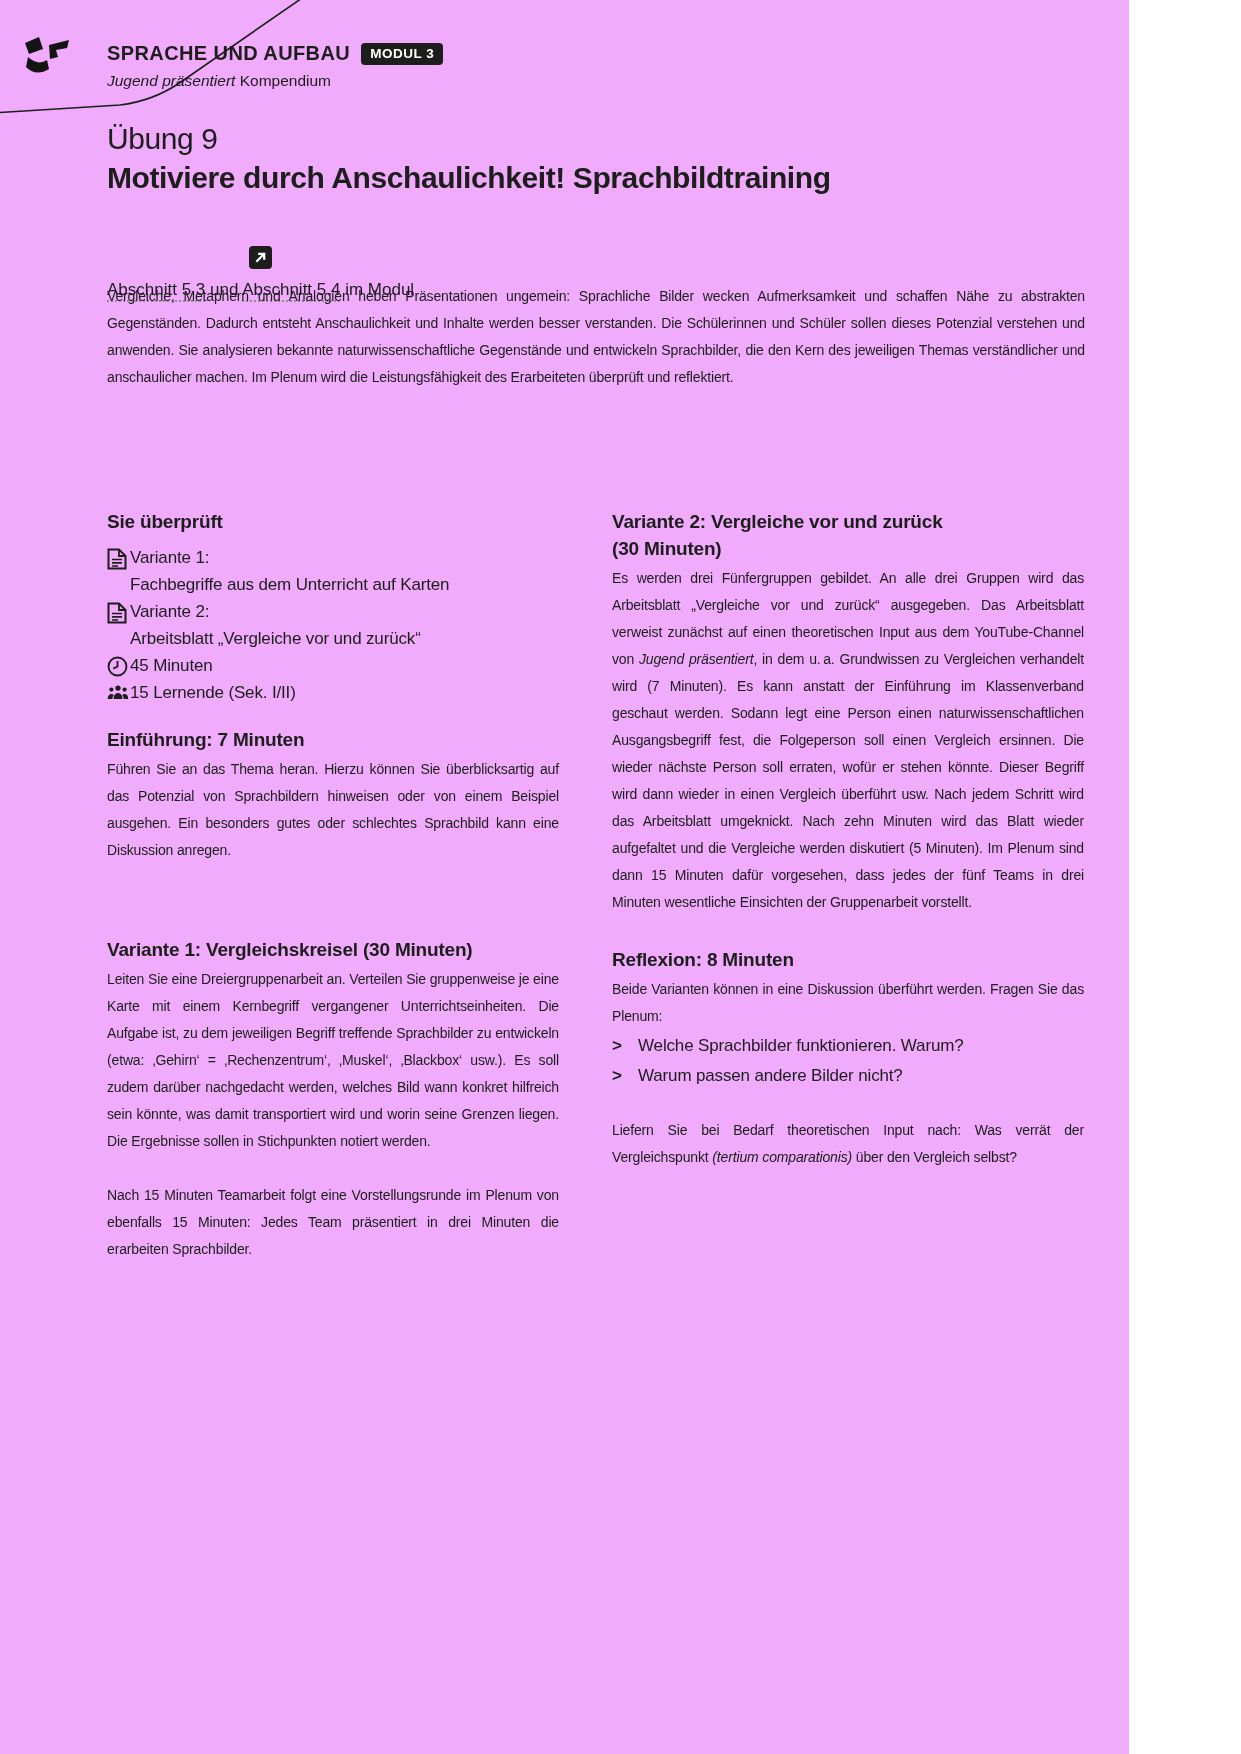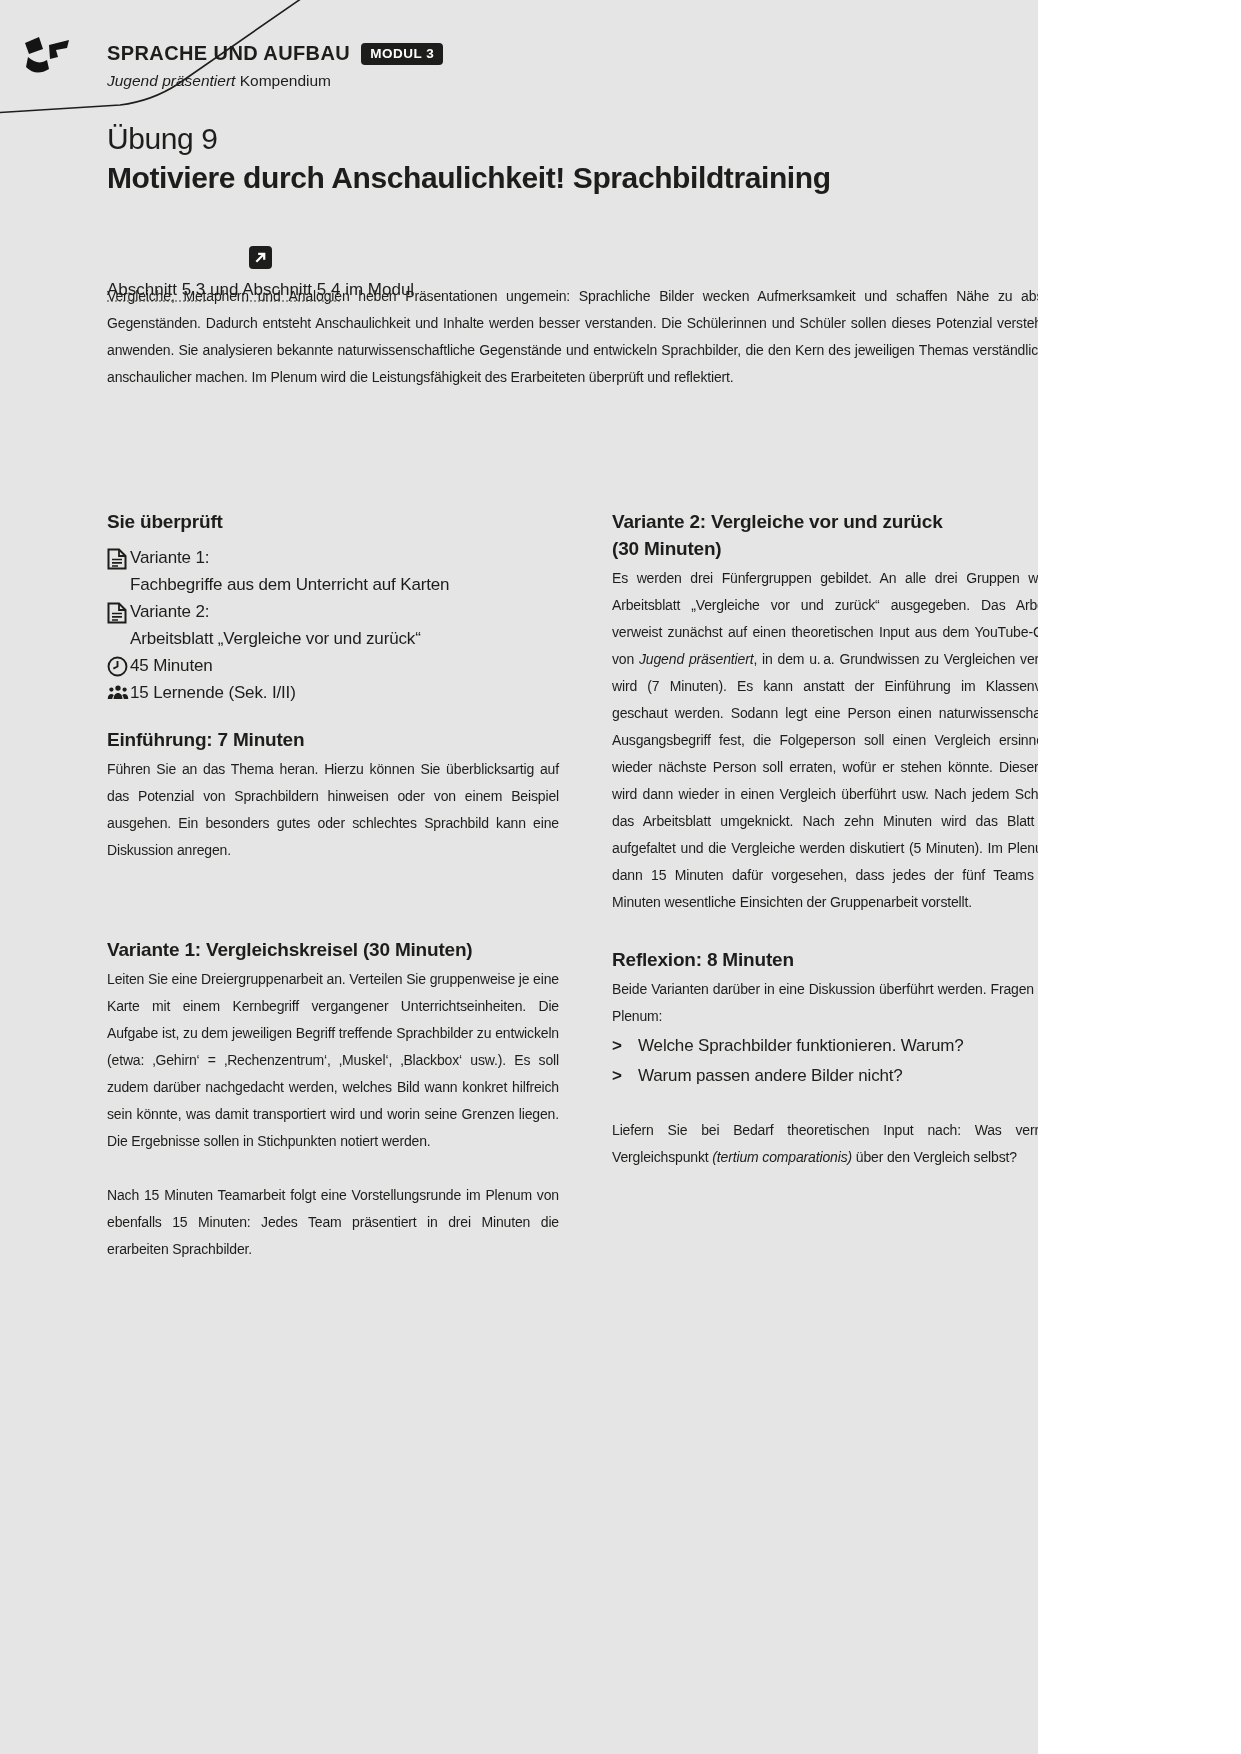--- a/index.html
+++ b/index.html
@@ -1,17 +1,17 @@
 <!DOCTYPE html>
 <html lang="de"><head>
 <meta charset="utf-8">
 <style>
   html,body{margin:0;padding:0;background:#ffffff;}
   .page{
-    position:relative;width:1038px;height:1754px;background:#e5e5e5;
+    position:relative;width:1129px;height:1754px;background:#f0abfc;
     color:#1d1d1b;font-family:"Liberation Sans",sans-serif;overflow:hidden;
   }
   svg{display:block;}
   
   .corner-line{position:absolute;left:0;top:0;pointer-events:none;}
   .logo{position:absolute;left:22px;top:36px;}
   .brand{position:absolute;left:107px;top:42px;}
   .brand-row{display:flex;align-items:center;gap:11px;}
   .brand-name{font-size:20px;font-weight:bold;letter-spacing:.4px;}
   .badge{background:#1d1d1b;color:#fff;font-size:13.5px;font-weight:bold;
@@ -160,21 +160,21 @@
   </div>
 
   <div class="col-right">
     <h3>
       <div>Variante 2: Vergleiche vor und zurück</div>
       <div>(30 Minuten)</div>
     </h3>
     <p class="body-txt mt-small"><span>Es werden drei Fünfergruppen gebildet. An alle drei Gruppen wird das Arbeitsblatt „Vergleiche vor und zurück“ ausgegeben. Das Arbeitsblatt verweist zu­nächst auf einen theoretischen Input aus dem You­Tube-Channel von </span><span class="it">Jugend präsentiert</span><span>, in dem u. a. Grundwissen zu Vergleichen verhandelt wird (7 Mi­nuten). Es kann anstatt der Einführung im Klassen­verband geschaut werden. Sodann legt eine Person einen naturwissenschaftlichen Ausgangsbegriff fest, die Folgeperson soll einen Vergleich ersinnen. Die wieder nächste Person soll erraten, wofür er stehen könnte. Dieser Begriff wird dann wieder in einen Ver­gleich überführt usw. Nach jedem Schritt wird das Arbeitsblatt umgeknickt. Nach zehn Minuten wird das Blatt wieder aufgefaltet und die Vergleiche werden diskutiert (5 Minuten). Im Plenum sind dann 15 Mi­nuten dafür vorgesehen, dass jedes der fünf Teams in drei Minuten wesentliche Einsichten der Gruppen­arbeit vorstellt.</span></p>
 
     <h3 class="mt-refl">Reflexion: 8 Minuten</h3>
-    <p class="body-txt mt-small">Beide Varianten darüber in eine Diskussion überführt werden. Fragen Sie das Plenum:</p>
+    <p class="body-txt mt-small">Beide Varianten können in eine Diskussion überführt werden. Fragen Sie das Plenum:</p>
 
     <div class="bullet">
       <span class="chev">&gt;</span>
       <span>Welche Sprachbilder funktionieren. Warum?</span>
     </div>
     <div class="bullet">
       <span class="chev">&gt;</span>
       <span>Warum passen andere Bilder nicht?</span>
     </div>
 

